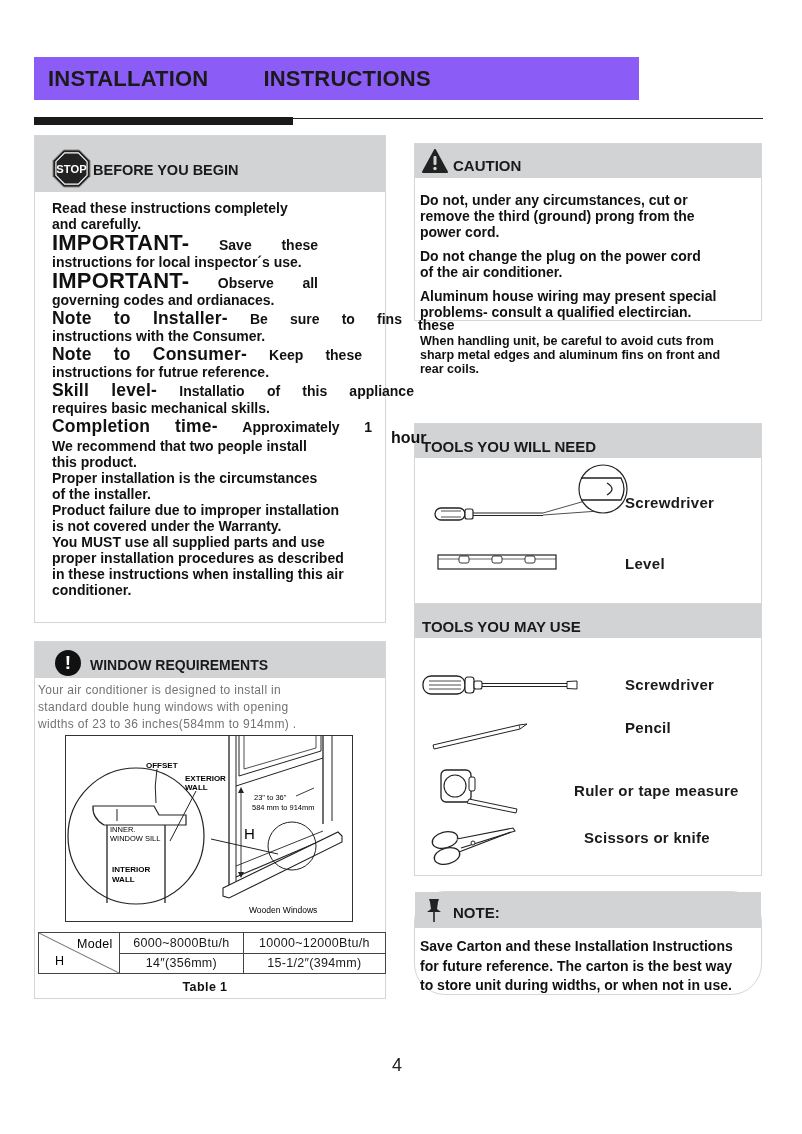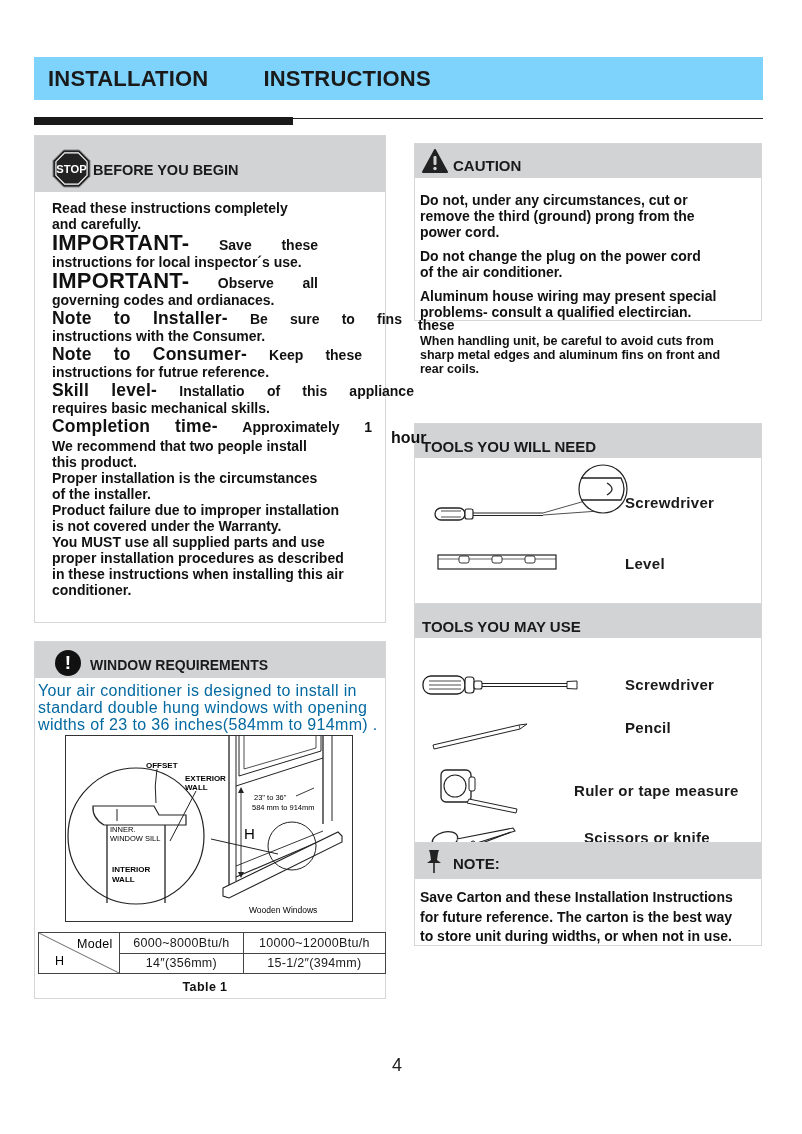--- a/index.html
+++ b/index.html
@@ -1,19 +1,19 @@
 <!DOCTYPE html>
 <html><head>
 <meta charset="utf-8">
 <style>
   * { box-sizing: border-box; margin: 0; padding: 0; }
   html, body { width: 802px; height: 1134px; background: #ffffff; overflow: hidden; }
   body { position: relative; font-family: "Liberation Sans", "DejaVu Sans", sans-serif; color: #111; }
 
-  .title-bar { position: absolute; left: 34px; top: 57px; width: 729px; height: 43px; background: #7dd3fc; }
+  .title-bar { position: absolute; left: 34px; top: 57px; width: 605px; height: 43px; background: #8b5cf6; }
   .title-bar h1 { position: absolute; left: 14px; top: 9px; font-size: 22px; font-weight: bold; letter-spacing: 0.2px; color: #1a1a1a; word-spacing: 12px; }
 
   .rule-thin { position: absolute; left: 292px; top: 118px; width: 471px; height: 1px; background: #222; }
   .rule-thick { position: absolute; left: 34px; top: 117px; width: 259px; height: 8px; background: #1a1a1a; }
 
   .panel { position: absolute; border: 1px solid #d6d6d6; background: #fff; }
   .panel-head { position: absolute; left: 0; right: 0; top: 0; background: #d1d3d4; }
   .panel-head .label { position: absolute; font-weight: bold; color: #1a1a1a; }
 
   
@@ -28,21 +28,21 @@
   .imp-row.mid { width: 310px; }
   .imp-row.full { width: 370px; }
   .big { font-size: 22px; line-height: 22px; letter-spacing: 0.2px; }
   .med { font-size: 17.5px; line-height: 20px; letter-spacing: 0.2px; }
 
   
   #p-window { left: 34px; top: 641px; width: 352px; height: 358px; }
   #p-window .panel-head { height: 36px; }
   #p-window .panel-head .label { left: 55px; top: 15px; font-size: 14px; }
   .excl-icon { position: absolute; left: 20px; top: 8px; width: 26px; height: 26px; border-radius: 50%; background: #111; color: #fff; font-weight: bold; font-size: 19px; text-align: center; line-height: 26px; }
-  .window-text { position: absolute; left: 3px; top: 40px; width: 360px; font-size: 16px; line-height: 17px; color: #0369a1; letter-spacing: 0.35px; }
+  .window-text { position: absolute; left: 3px; top: 40px; width: 360px; font-size: 12px; line-height: 17px; color: #737373; letter-spacing: 0.35px; }
   .diagram { position: absolute; left: 30px; top: 93px; width: 288px; height: 187px; border: 1px solid #333; background: #fff; }
   .dtable { position: absolute; left: 3px; top: 290px; width: 348px; border-collapse: collapse; font-size: 12.5px; letter-spacing: 0.3px; }
   .dtable td { border: 1px solid #444; height: 19px; text-align: center; color: #1a1a1a; }
   .dtable td.corner { width: 80px; position: relative; padding: 0; }
   .table-caption { position: absolute; left: 0; width: 340px; top: 338px; text-align: center; font-weight: bold; font-size: 12.5px; letter-spacing: 0.4px; }
 
   
   #p-caution { left: 414px; top: 143px; width: 348px; height: 178px; }
   #p-caution .panel-head { height: 34px; }
   #p-caution .panel-head .label { left: 38px; top: 13px; font-size: 15px; }
@@ -60,21 +60,21 @@
 
   
   #p-may { left: 414px; top: 603px; width: 348px; height: 273px; }
   #p-may .panel-head { height: 34px; }
   #p-may .panel-head .label { left: 7px; top: 14px; font-size: 15px; }
 
   .tool-label { position: absolute; font-weight: bold; font-size: 15px; color: #1a1a1a; letter-spacing: 0.3px; }
   .tool-img { position: absolute; }
 
   
-  #p-note { left: 414px; top: 842px; width: 348px; height: 104px; }
+  #p-note { left: 414px; top: 891px; width: 348px; height: 104px; border-radius: 31px; }
   #p-note .panel-head { height: 36px; }
   #p-note .panel-head .label { left: 38px; top: 12px; font-size: 15px; }
   .pin-icon { position: absolute; left: 9px; top: 5px; width: 22px; height: 26px; }
   .note-body { position: absolute; left: 5px; top: 45px; width: 345px; font-weight: bold; font-size: 14px; line-height: 19.5px; }
 
   .page-number { position: absolute; left: 392px; top: 1055px; font-size: 18px; color: #222; }
 </style>
 </head>
 <body>
 

